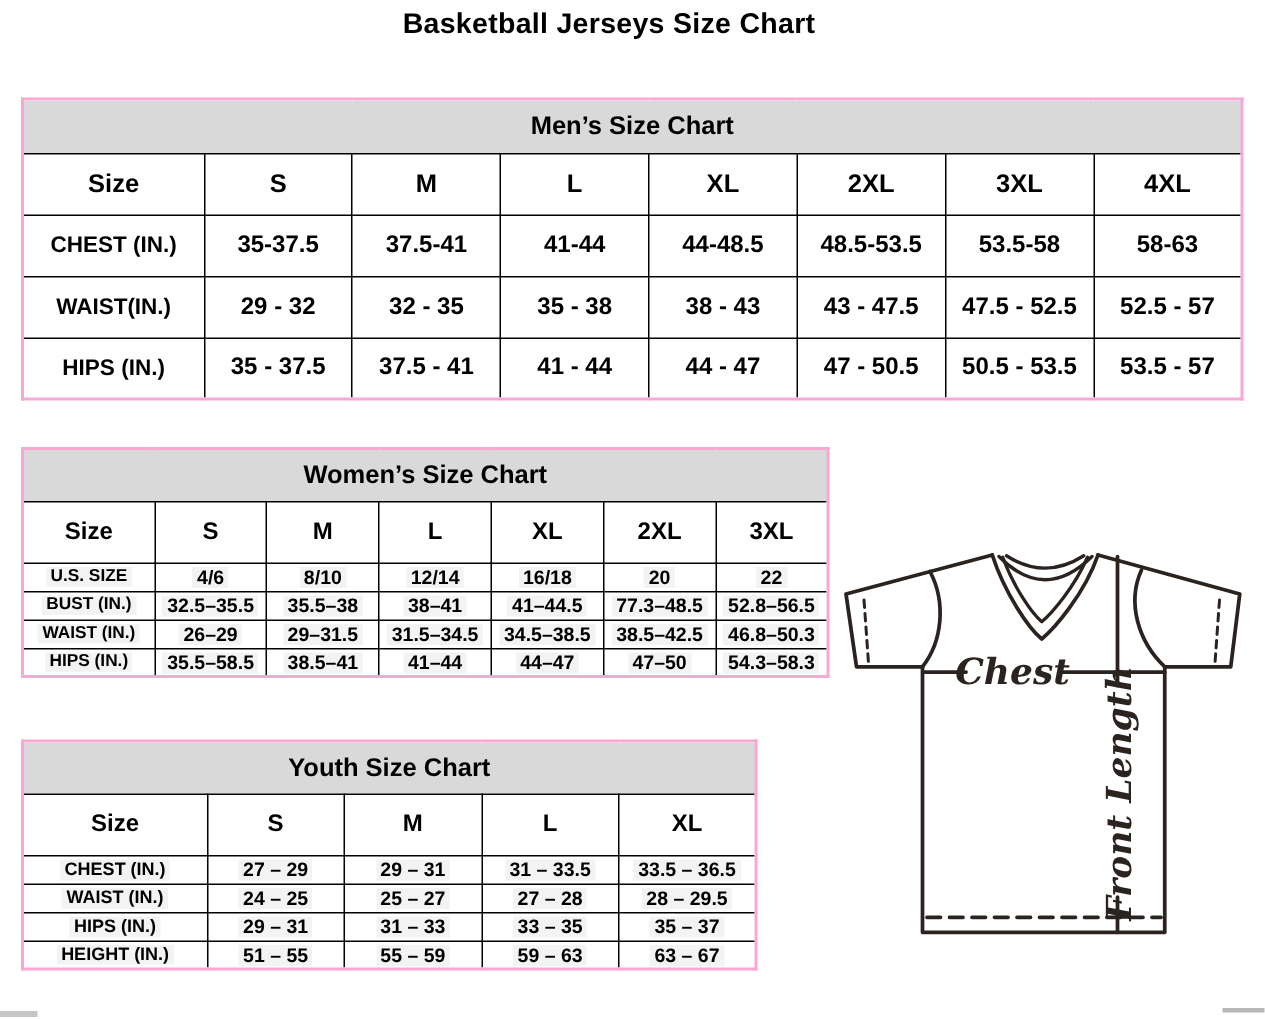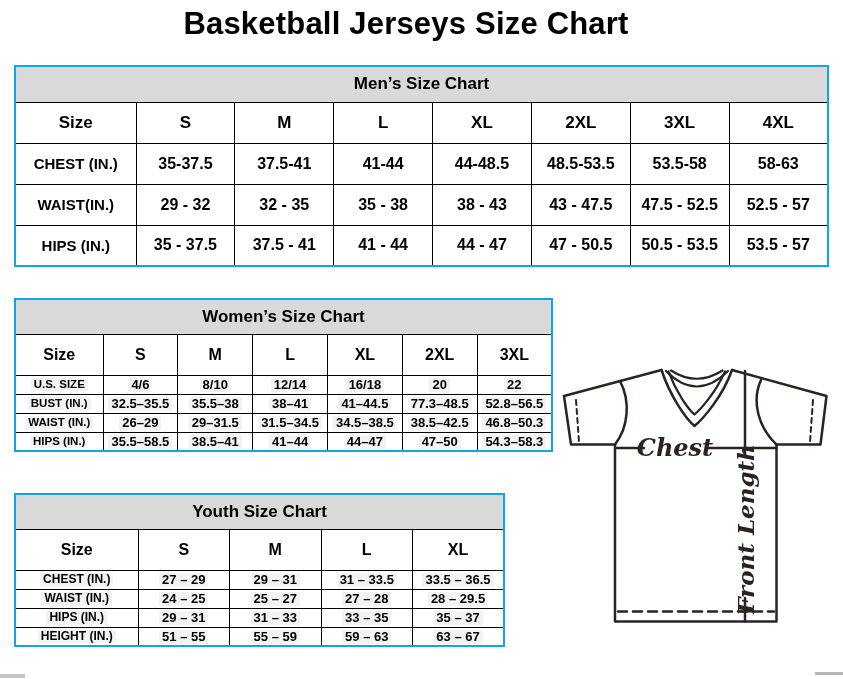--- a/index.html
+++ b/index.html
@@ -3,25 +3,25 @@
 <meta charset="utf-8">
 <style>
   html,body { margin:0; padding:0; }
   body {
     width:843px; height:679px; position:relative; overflow:hidden;
     background:#ffffff; color:#000;
     font-family:"Liberation Sans", sans-serif;
   }
   .page-title {
     position:absolute; top:6px; left:0; width:812px;
-    text-align:center; font-size:31px; font-weight:bold; letter-spacing:.2px;
+    text-align:center; font-size:19px; font-weight:bold; letter-spacing:.2px;
   }
   table.sc {
     position:absolute; border-collapse:collapse; table-layout:fixed;
-    border:2px solid #0ea5e9;
+    border:2px solid #f9a8d4;
   }
   table.sc td {
     border:1.5px solid #000; text-align:center; vertical-align:middle;
     font-weight:bold; padding:0; overflow:hidden; white-space:nowrap;
   }
   td.title-cell { background:#d9d9d9; font-size:17px; }
   
   #men { left:14px; top:65px; width:815px; }
   #men tr.band   { height:36px; }
   #men tr.cols   { height:41px; font-size:17px; }

